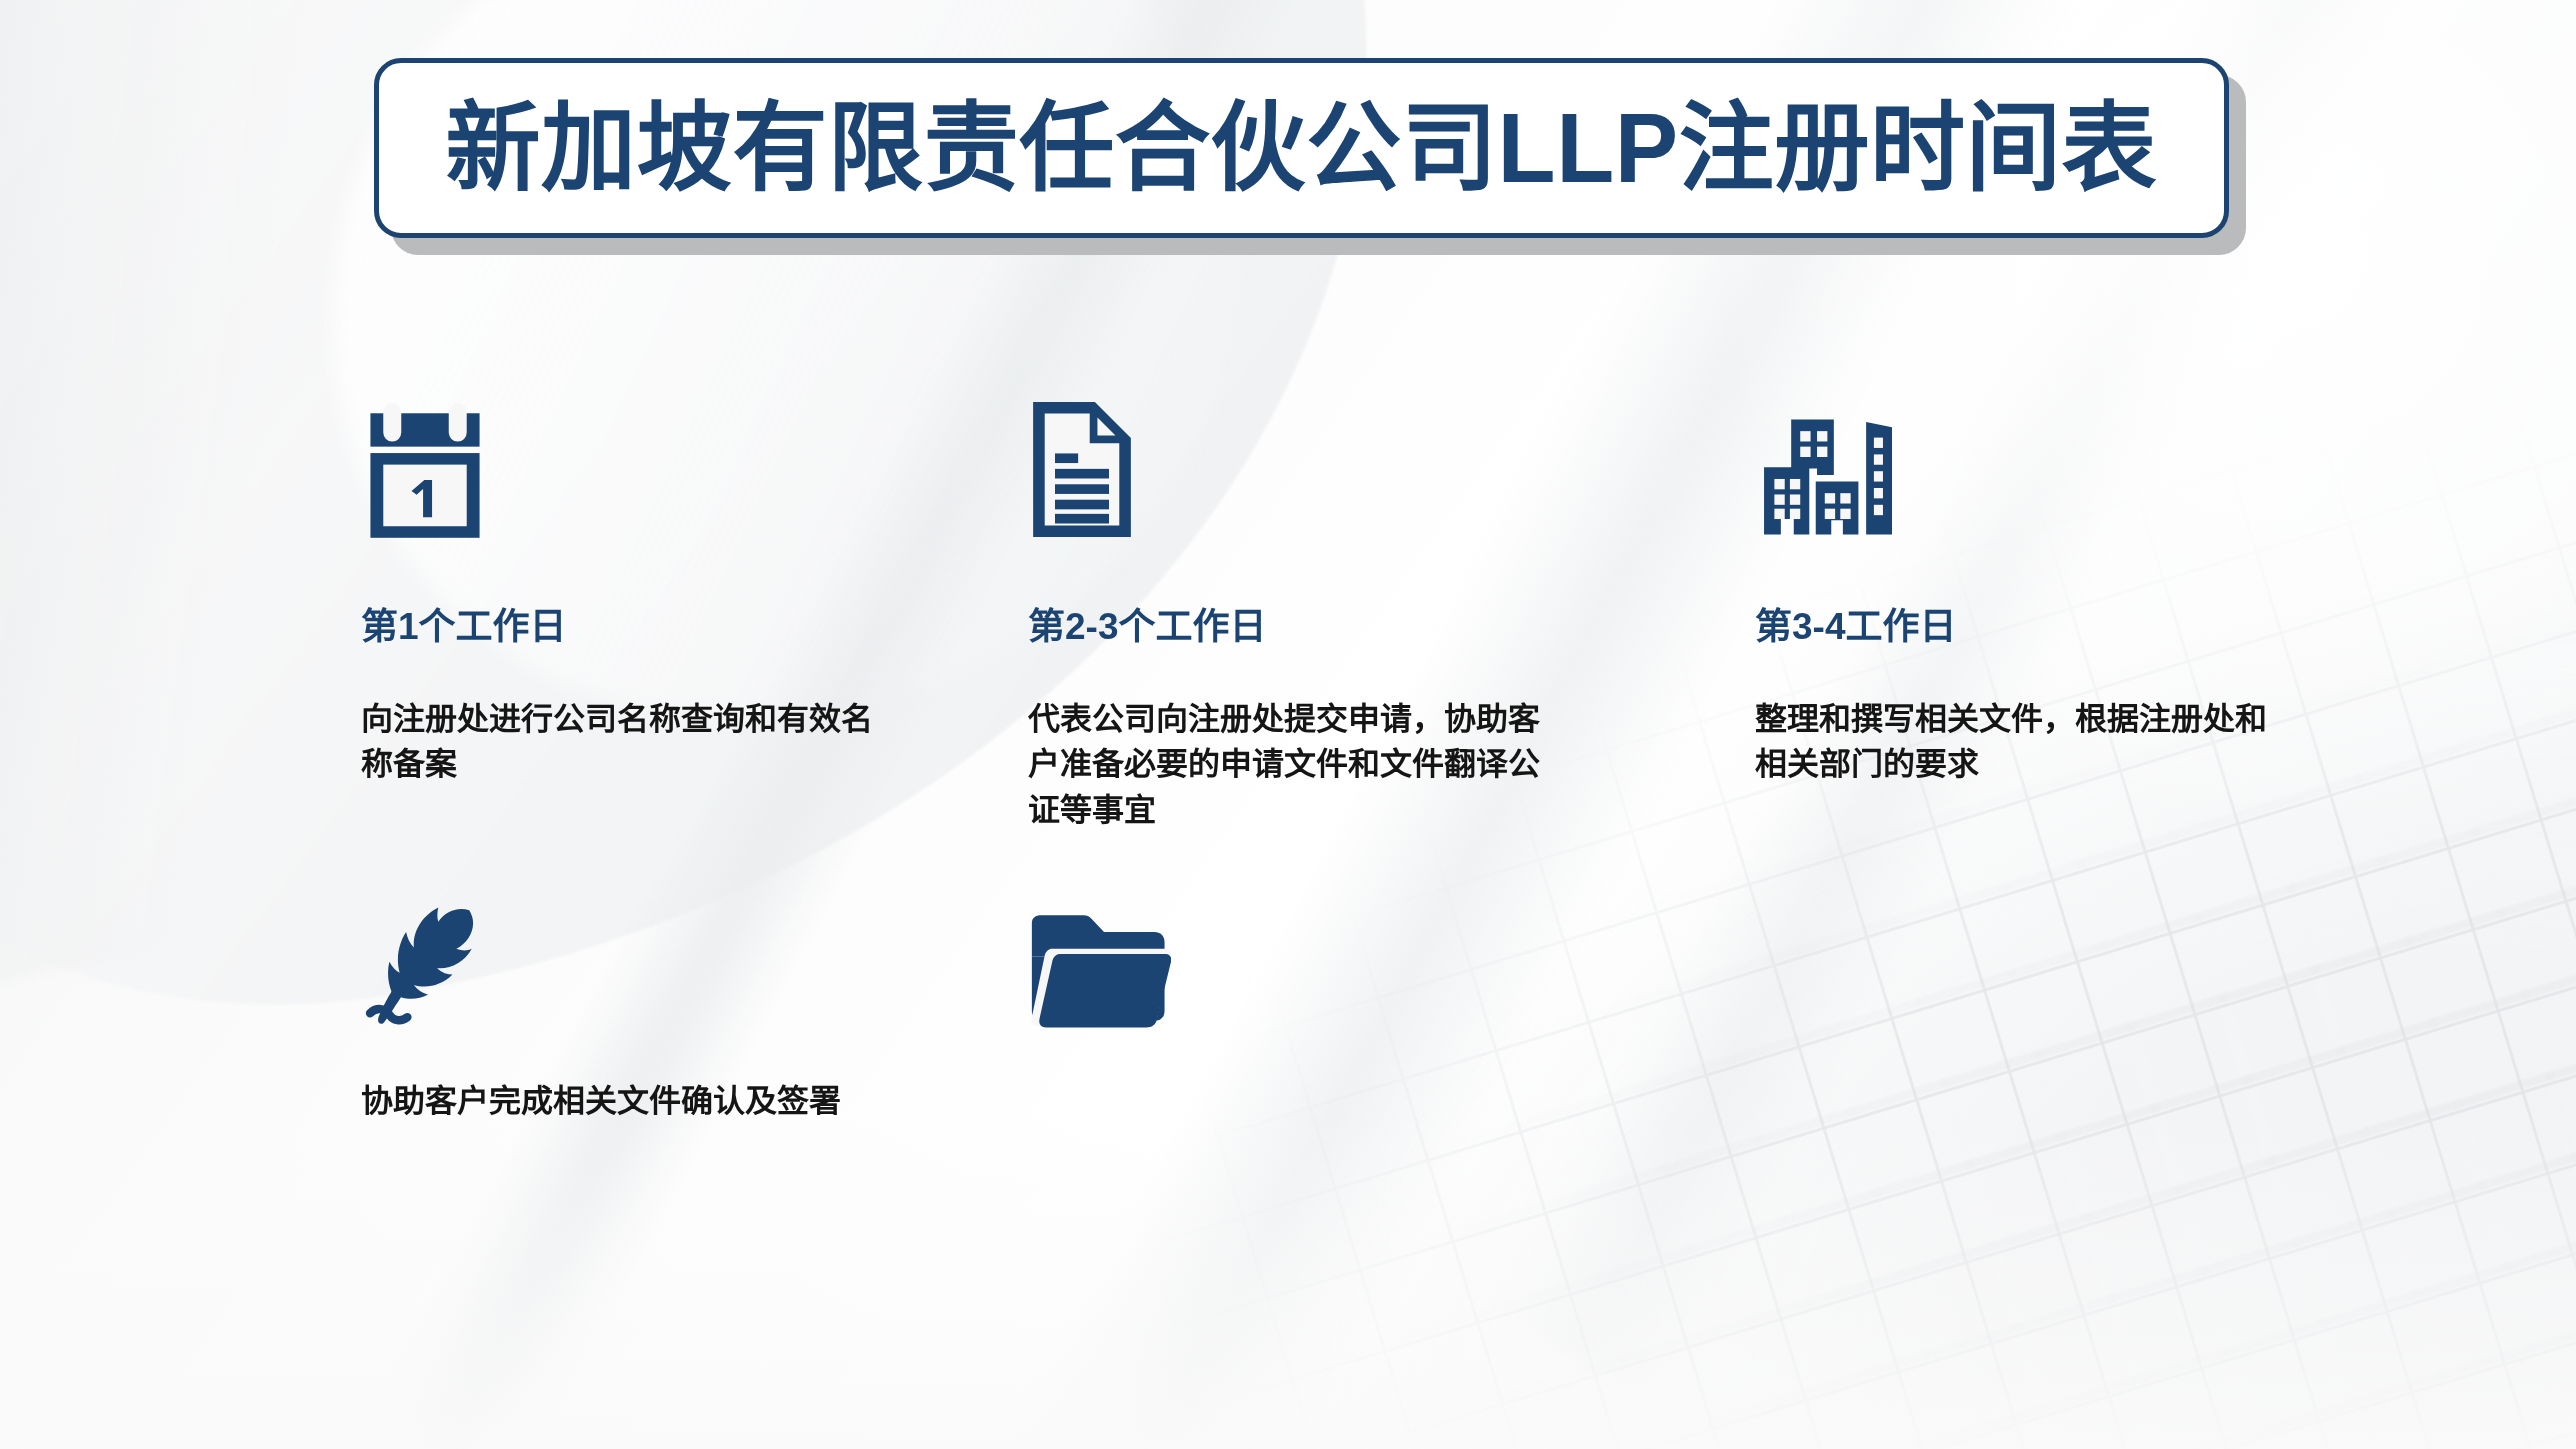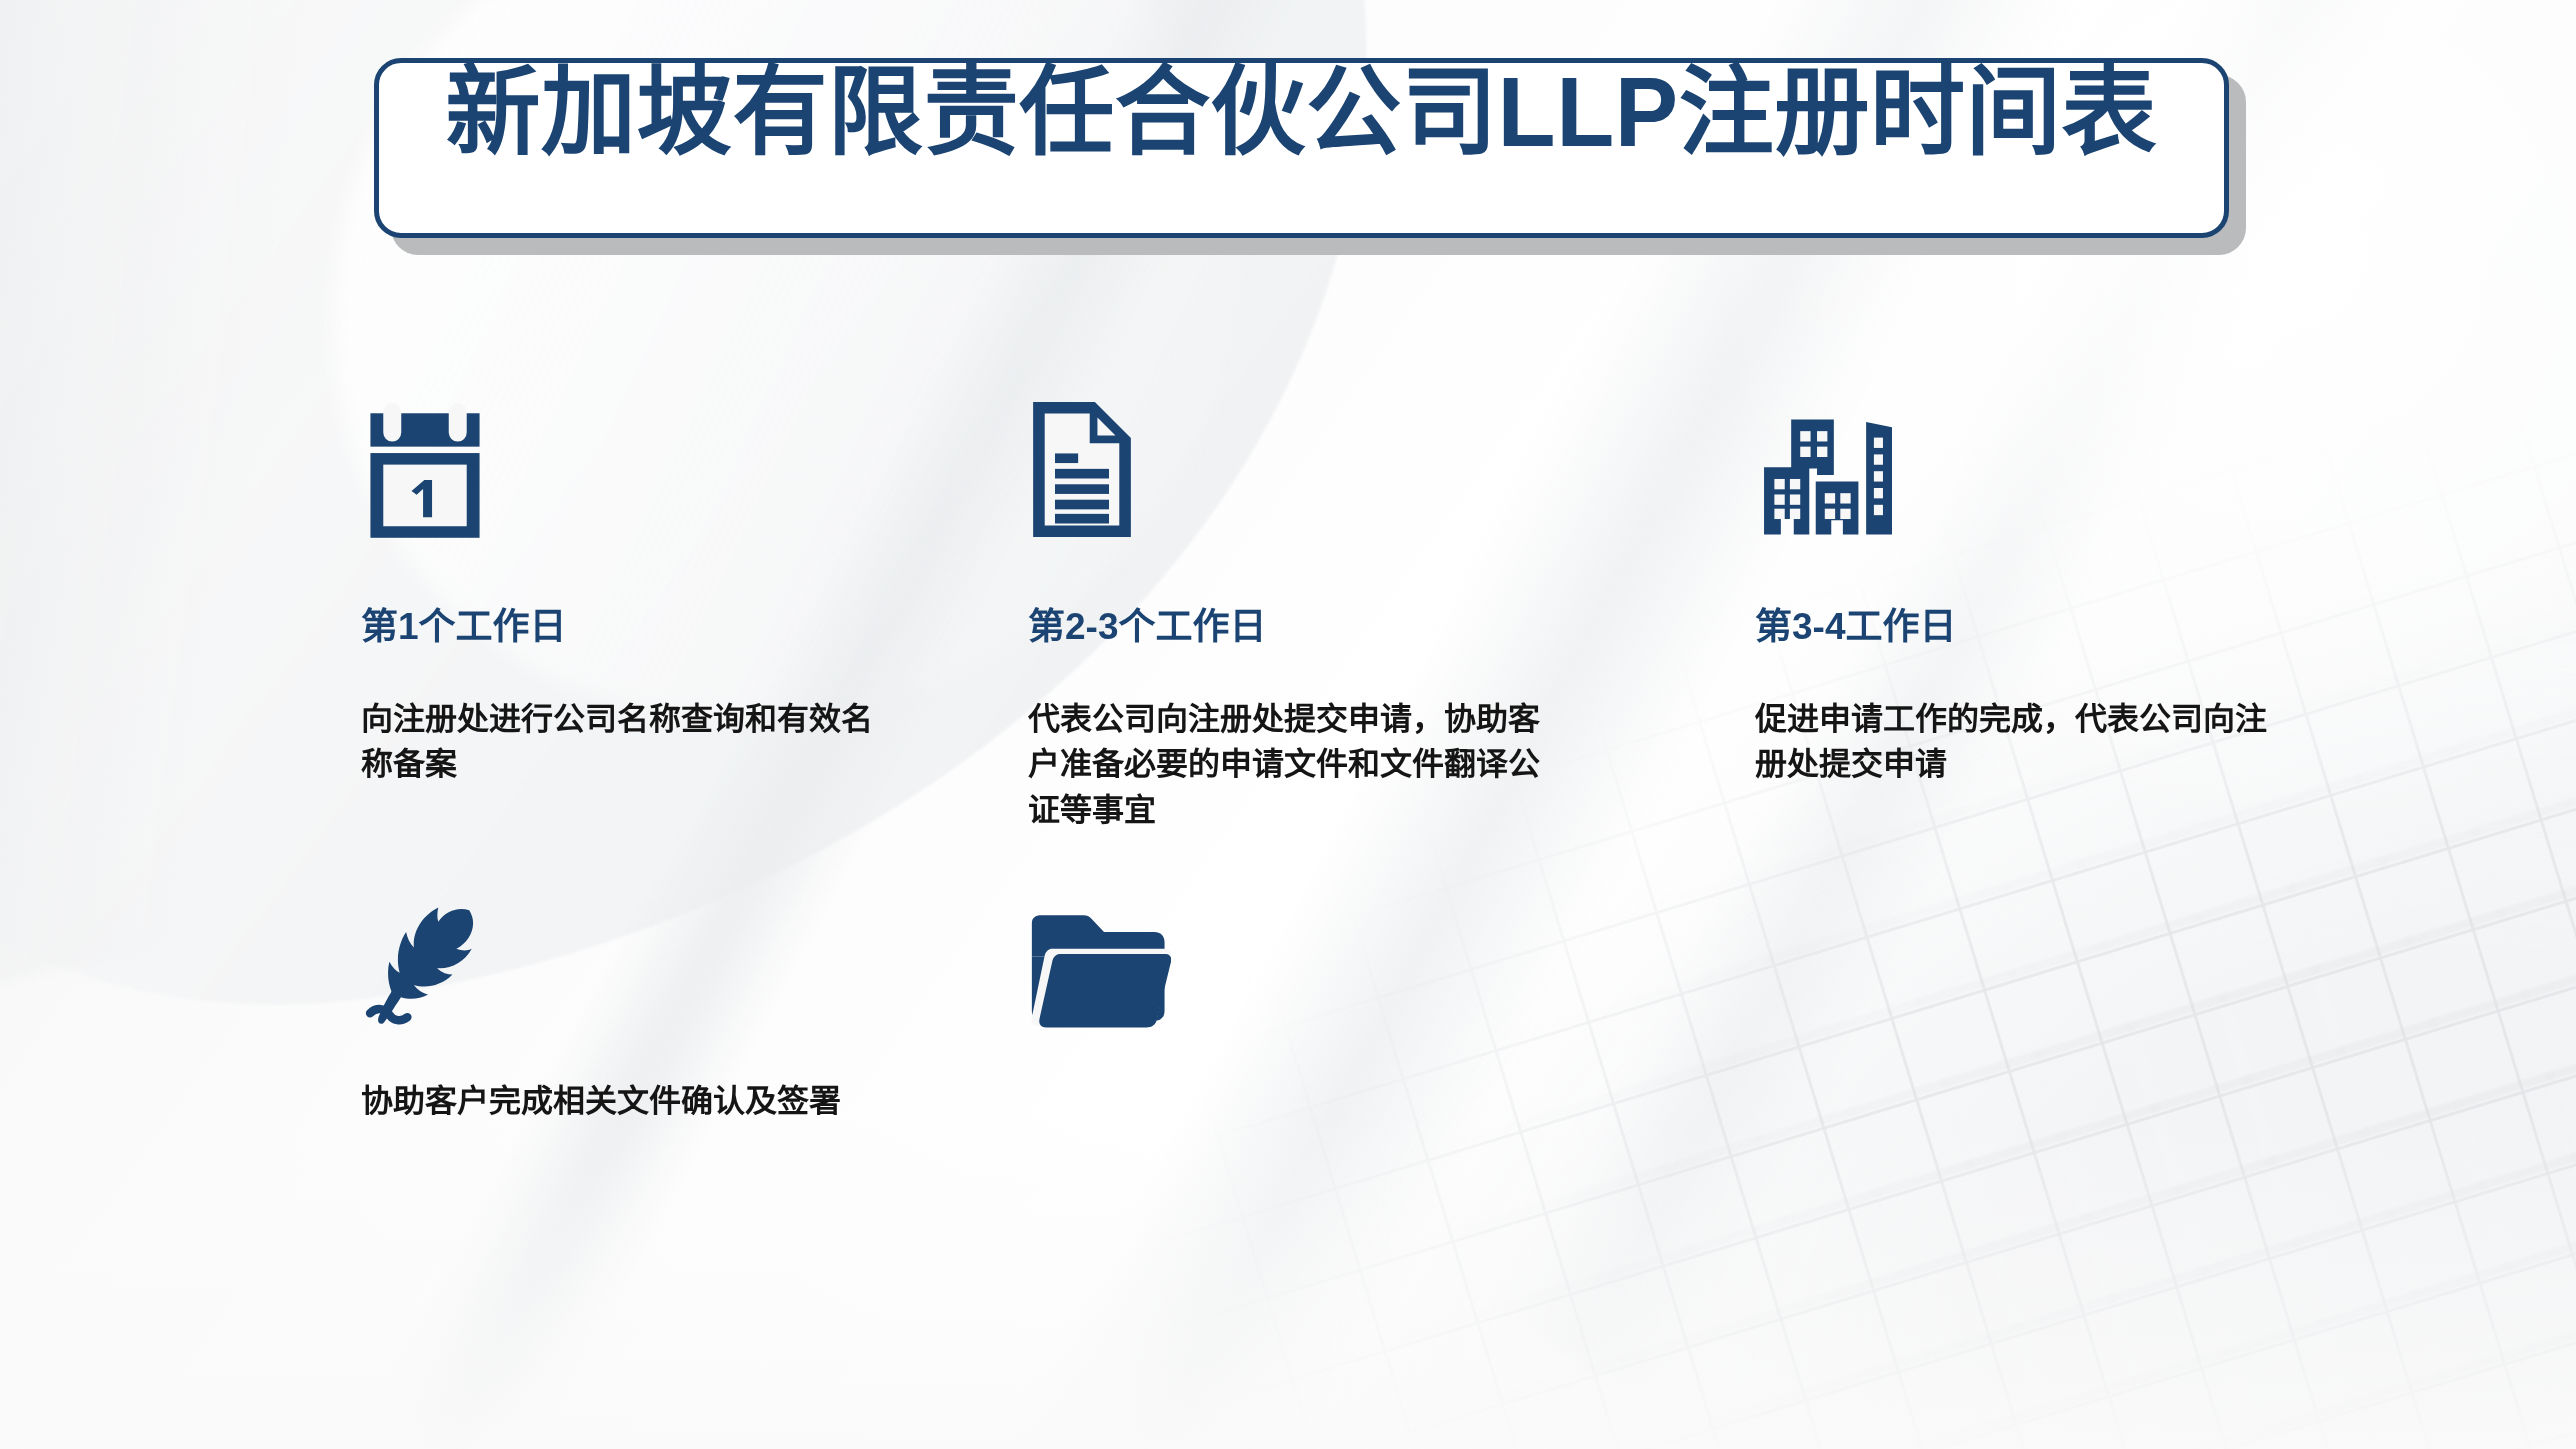--- a/index.html
+++ b/index.html
@@ -114,21 +114,21 @@
     border-radius:27px;
   }
   .title-box {
     position:absolute;
     left:0; top:0;
     width:100%; height:100%;
     background:#ffffff;
     border:5.8px solid #1b4472;
     border-radius:27px;
     display:flex;
-    align-items:flex-start;
+    align-items:center;
     justify-content:center;
   }
   .title-text {
     font-size:98px;
     font-weight:bold;
     color:#1b4472;
     letter-spacing:0.6px;
     line-height:1;
     white-space:nowrap;
     transform:scaleX(.97);
@@ -261,21 +261,21 @@
             <rect x="54" y="162" width="16" height="16" fill="#f7f7f7"></rect>
 
             <path d="M94 120 H160 V202 H136 V180 H118 V202 H94 Z" fill="#1b4472"></path>
             <rect x="108" y="138" width="16" height="16" fill="#f7f7f7"></rect>
             <rect x="132" y="138" width="16" height="16" fill="#f7f7f7"></rect>
             <rect x="108" y="162" width="16" height="16" fill="#f7f7f7"></rect>
             <rect x="132" y="162" width="16" height="16" fill="#f7f7f7"></rect>
           </svg>
         </div>
         <div class="card-heading">第3-4工作日</div>
-        <div class="card-body">促进申请工作的完成，代表公司向注册处提交申请</div>
+        <div class="card-body">整理和撰写相关文件，根据注册处和相关部门的要求</div>
       </div>
     </div>
 
     <div class="row row-2">
 
       <div class="card col-1">
         <div class="icon-slot">
           <svg width="116" height="143" viewBox="0 0 180 222">
 
             <path d="M168 36

